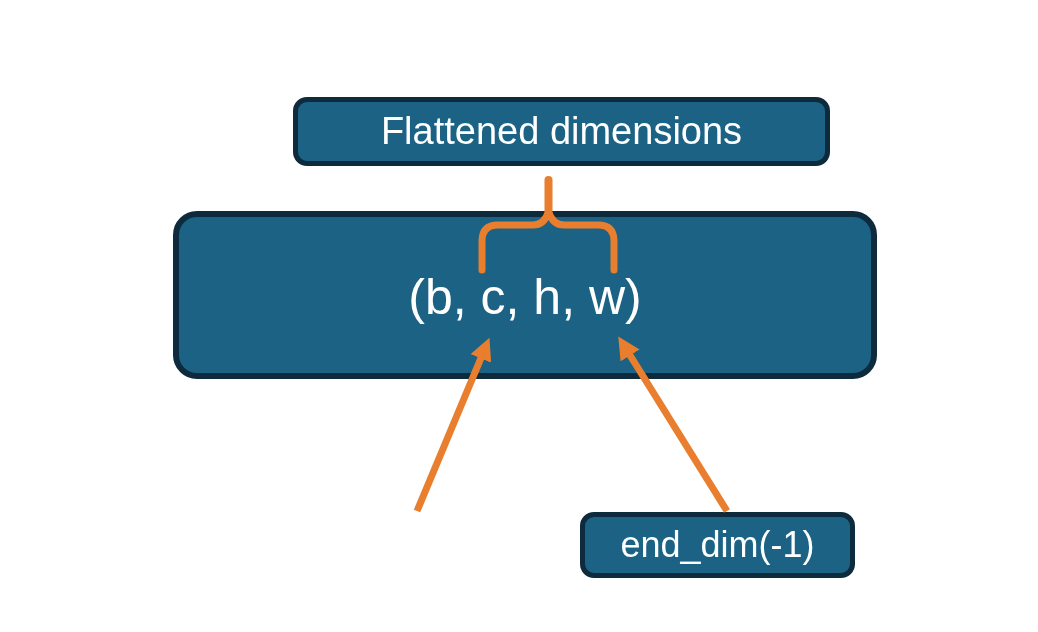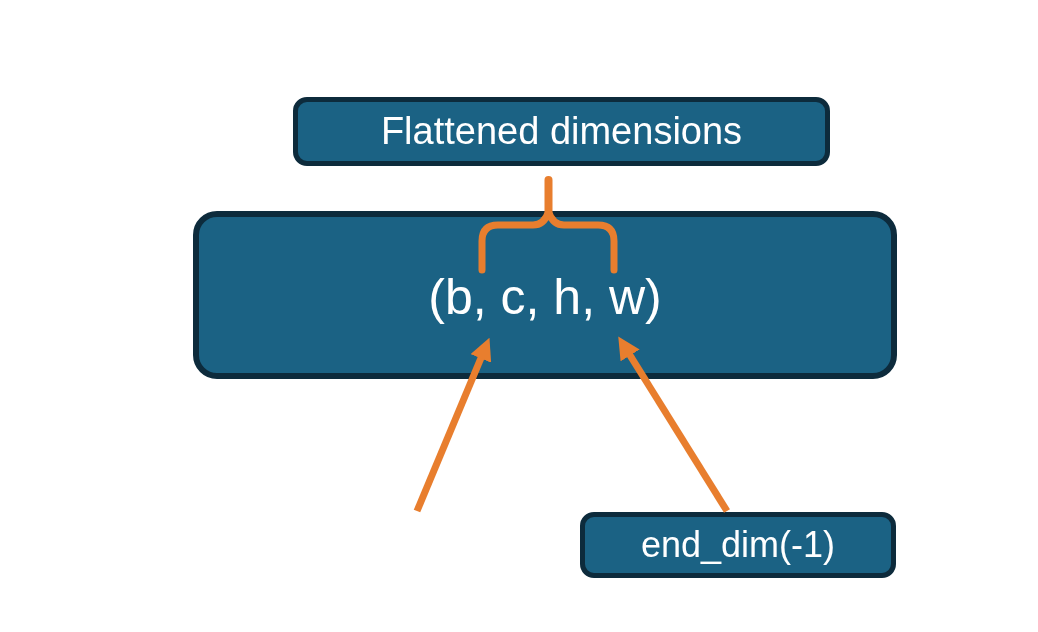--- a/index.html
+++ b/index.html
@@ -32,30 +32,29 @@
     width: 537px; height: 69px;
     font-size: 38px;
   }
   .node-tensor {
     left: 173px; top: 211px;
     width: 704px; height: 168px;
     border-width: 6px;
     border-radius: 24px;
     font-size: 50px;
     padding-top: 3px;
-    margin-left: 20px;
   }
   .node-start-dim {
     left: 267px; top: 513px;
     width: 298px; height: 64px;
     font-size: 36px;
   }
   .node-end-dim {
     left: 580px; top: 512px;
-    width: 316px; height: 66px;
+    width: 275px; height: 66px;
     font-size: 36px;
   }
   svg.overlay {
     position: absolute;
     left: 0; top: 0;
     width: 1038px; height: 632px;
     pointer-events: none;
   }
 </style>
 </head>

